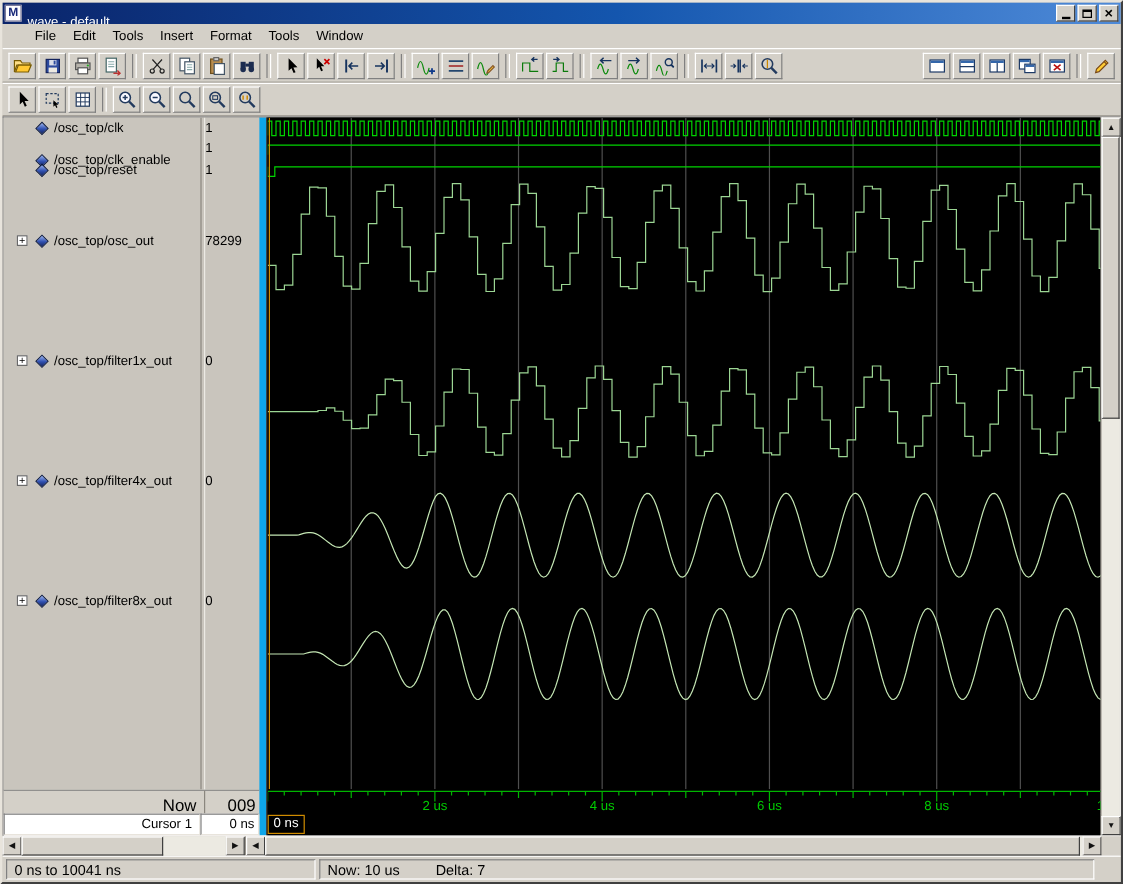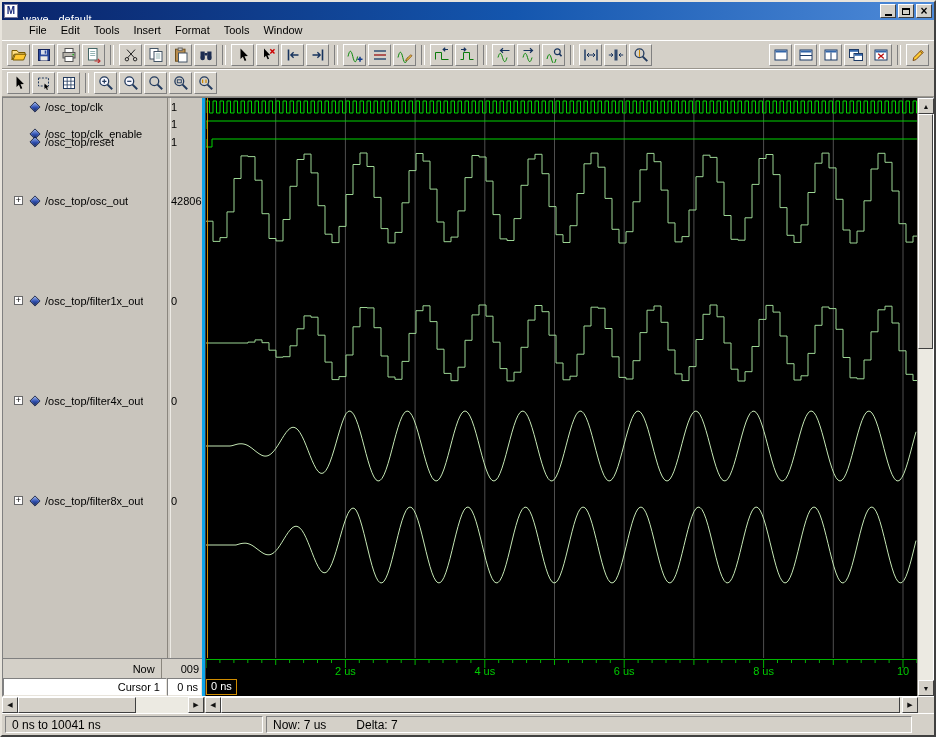--- a/index.html
+++ b/index.html
@@ -35,38 +35,38 @@
   .toolbar.row2{height:28px;box-sizing:border-box;}
   .tbbtn{width:23px;height:22px;flex:none;margin:0 1px;padding:0;background:var(--face);
     border:1px solid;border-color:#fff #808080 #808080 #fff;
     display:flex;align-items:center;justify-content:center;cursor:default;}
   .tbsep{width:2px;height:20px;flex:none;border-left:1px solid #808080;border-right:1px solid #fff;margin:0 4px;}
   .tbspacer{flex:1;}
 
   
   .main{height:600px;flex:none;display:flex;background:var(--face);
     border:1px solid;border-color:#808080 #fff #fff #808080;box-sizing:border-box;}
-  .left-panel{width:202px;flex:none;display:flex;flex-direction:column;box-sizing:border-box;
-    border-right:3px solid #0ea5e9;}
+  .left-panel{width:219px;flex:none;display:flex;flex-direction:column;box-sizing:border-box;
+    border-right:6px solid #0ea5e9;}
   .signal-area{flex:1;position:relative;background:#c9c5bd;overflow:hidden;}
   .col-divider{position:absolute;top:0;bottom:0;left:164px;width:2px;
     border-left:1px solid #8a867e;border-right:1px solid #eceae4;}
   .sig-row{position:absolute;left:0;width:164px;height:13px;display:flex;align-items:center;}
   .expand-spacer{width:9px;height:9px;margin-left:11px;flex:none;}
   .expand-box{width:9px;height:9px;margin-left:11px;flex:none;background:#fff;border:1px solid #6a6a6a;
     box-sizing:border-box;font-size:9px;line-height:6px;text-align:center;color:#000;}
   .diamond{width:8px;height:8px;flex:none;margin:0 5px 0 7px;
     background:linear-gradient(135deg,#9ab4f0 0%,#3050b0 55%,#16265e 100%);
     border:1px solid #0a1840;transform:rotate(45deg) scale(.8);}
   .sig-name{white-space:nowrap;overflow:hidden;font-size:11px;}
   .sig-value{position:absolute;left:168px;width:33px;height:13px;font-size:11px;
     display:flex;align-items:center;white-space:nowrap;overflow:hidden;}
 
   .now-row{height:20px;flex:none;display:flex;background:var(--face);border-top:1px solid #808080;box-sizing:border-box;}
-  .now-row .cell{box-sizing:border-box;font-size:11px;margin-left:19px;}
+  .now-row .cell{box-sizing:border-box;font-size:14px;margin-left:19px;}
   .now-row .name{width:164px;text-align:right;padding:4px 6px 0 0;border-right:1px solid #8a867e;}
   .now-row .value{flex:1;text-align:right;padding:4px 3px 0 0;}
   .cursor-row{height:18px;flex:none;display:flex;background:var(--face);box-sizing:border-box;}
   .cursor-row .cell{box-sizing:border-box;font-size:11px;background:#fff;
     border:1px solid;border-color:#808080 #e8e4dc #e8e4dc #808080;}
   .cursor-row .name{width:164px;text-align:right;padding:2px 6px 0 0;}
   .cursor-row .value{flex:1;text-align:right;padding:2px 3px 0 0;}
 
   .wave-panel{flex:1;min-width:0;display:flex;flex-direction:column;background:#000;border-left:1px solid #404040;}
   .wave-canvas{flex:1;position:relative;overflow:hidden;background:#000;}
@@ -411,21 +411,21 @@
             <div class="expand-spacer"></div>
             <span class="diamond"></span>
             <span class="sig-name">/osc_top/reset</span>
           </div>
           <div class="sig-value" style="top: 37px;">1</div>
           <div class="sig-row" style="top: 96px;">
             <div class="expand-box">+</div>
             <span class="diamond"></span>
             <span class="sig-name">/osc_top/osc_out</span>
           </div>
-          <div class="sig-value" style="top: 96px;">42806</div>
+          <div class="sig-value" style="top: 96px;">78299</div>
           <div class="sig-row" style="top: 196px;">
             <div class="expand-box">+</div>
             <span class="diamond"></span>
             <span class="sig-name">/osc_top/filter1x_out</span>
           </div>
           <div class="sig-value" style="top: 196px;">0</div>
           <div class="sig-row" style="top: 296px;">
             <div class="expand-box">+</div>
             <span class="diamond"></span>
             <span class="sig-name">/osc_top/filter4x_out</span>
@@ -569,18 +569,18 @@
       <div class="sbtn hb">
           <span>▶</span>
         </div>
     </div>
     <div class="corner"></div>
   </div>
 
   <div class="statusbar">
     <div class="scell range">0 ns to 10041 ns</div>
     <div class="scell info">
-      <span>Now: 7 us</span>
+      <span>Now: 10 us</span>
       <span>Delta: 7</span>
     </div>
   </div>
 
 </div>
 
 </body></html>

